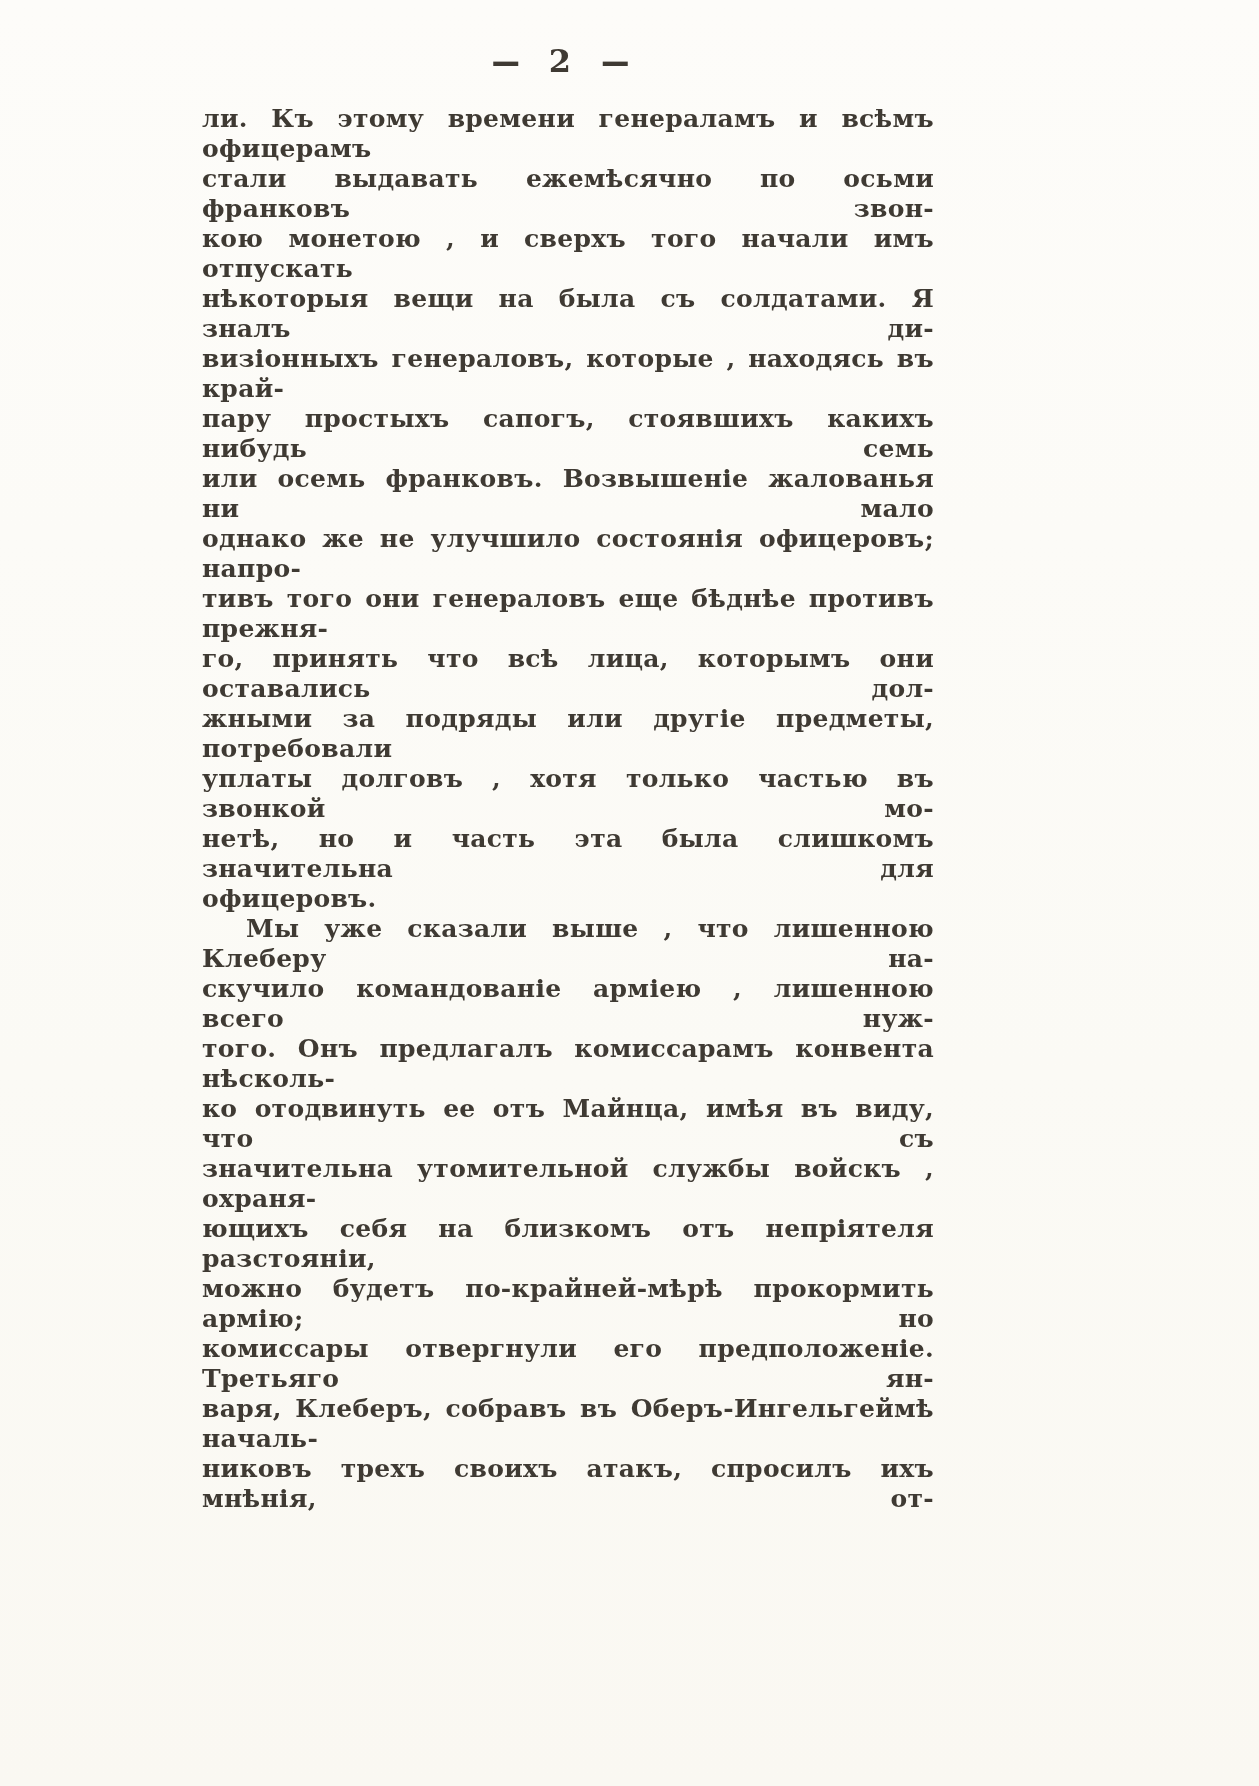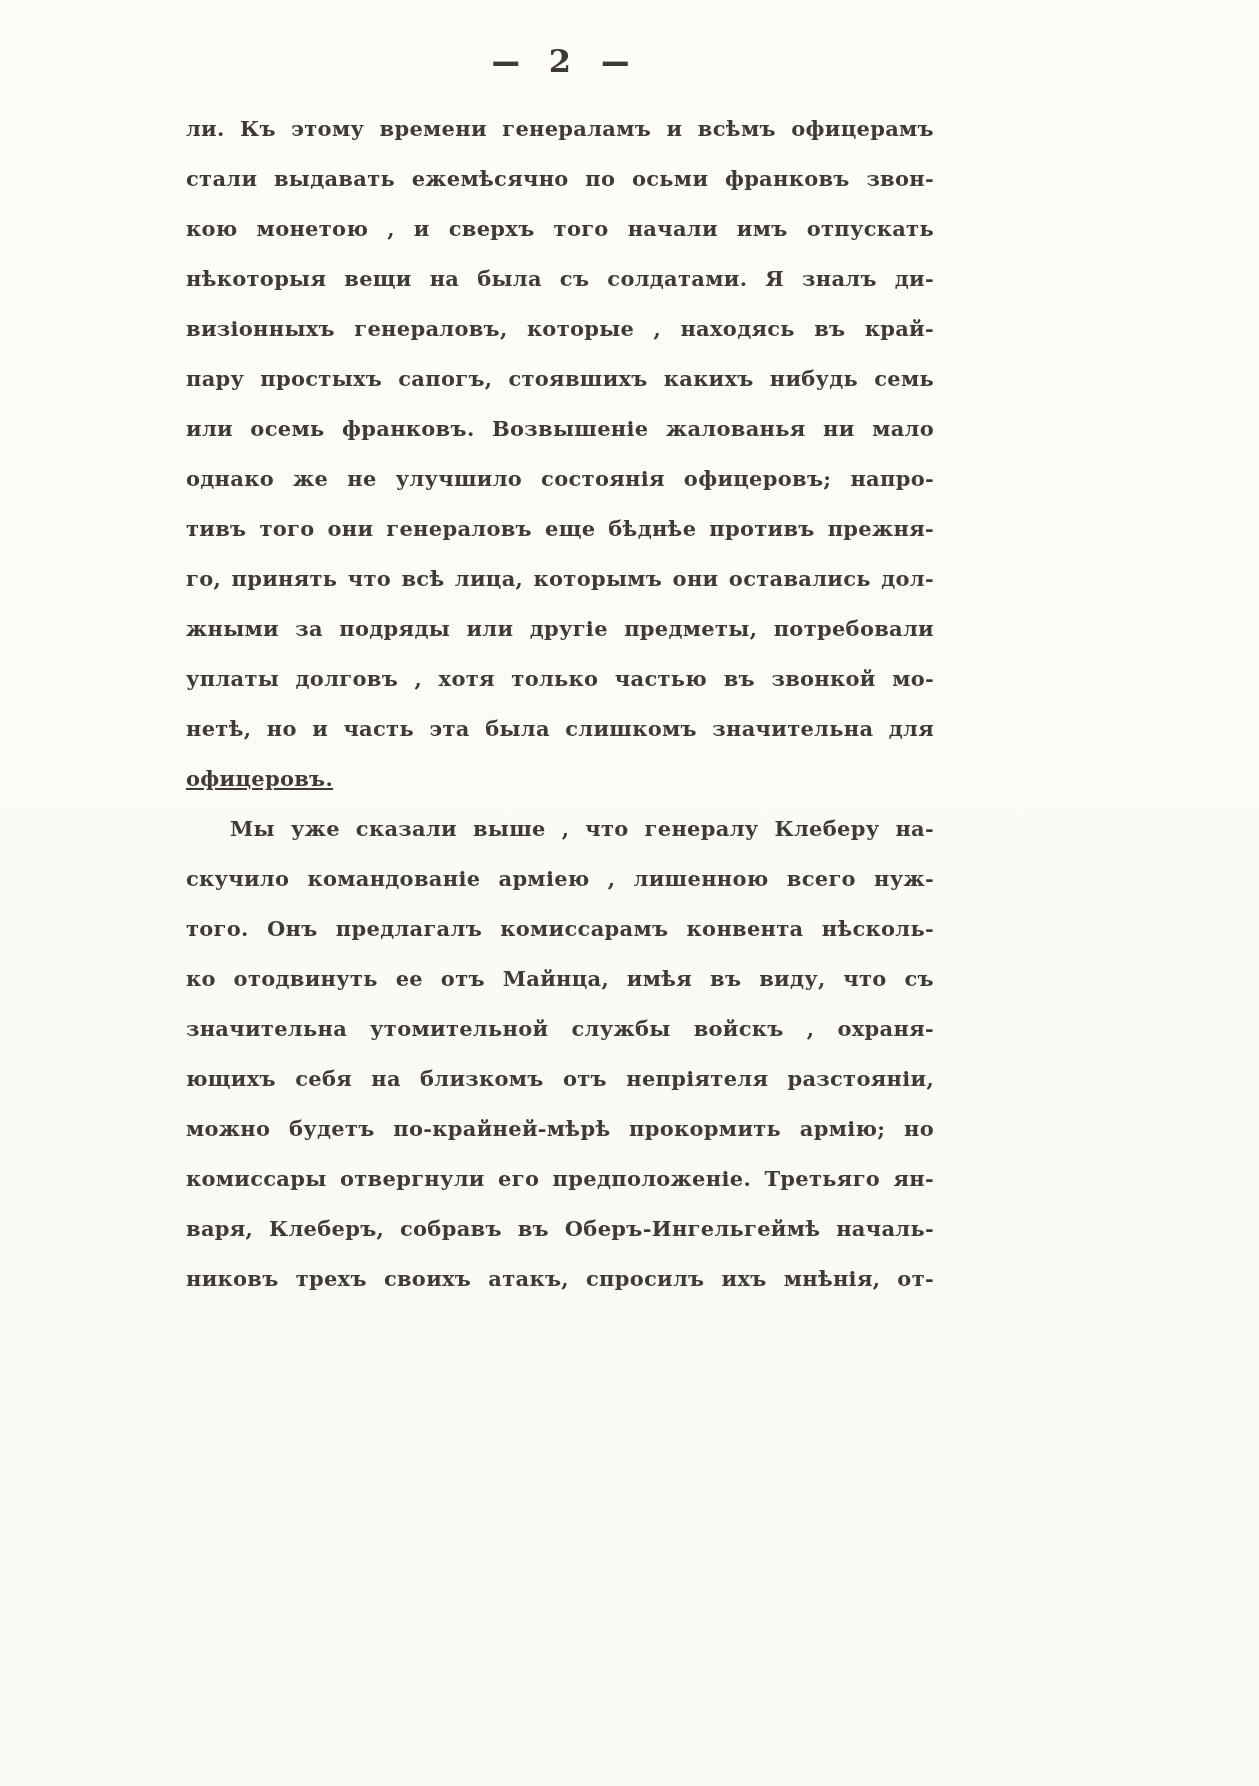--- a/index.html
+++ b/index.html
@@ -39,29 +39,30 @@
     font-weight: bold;
   }
   .text-block {
     position: absolute;
     top: 104px;
     left: 186px;
     width: 748px;
   }
   .paragraph { margin: 0; padding: 0; }
   .line {
-    font-size: 21px;
+    font-size: 25px;
     font-weight: bold;
-    line-height: 50px;
+    line-height: 30px;
     letter-spacing: 0.3px;
     word-spacing: 1.5px;
     text-align: justify;
     text-align-last: justify;
+    margin-left: 16px;
   }
-  .line.last { text-align-last: left; text-decoration: underline; }
+  .line.last { text-align-last: left; }
   .line.indent { text-indent: 44px; }
 </style>
 </head>
 <body>
 
 <div class="page">
 
   <div class="page-header">
     <span class="header-dash">—</span>
     <span class="page-number">2</span>
@@ -81,21 +82,21 @@
       <div class="line">однако же не улучшило состоянія офицеровъ; напро-</div>
       <div class="line">тивъ того они генераловъ еще бѣднѣе противъ прежня-</div>
       <div class="line">го, принять что всѣ лица, которымъ они оставались дол-</div>
       <div class="line">жными за подряды или другіе предметы, потребовали</div>
       <div class="line">уплаты долговъ , хотя только частью въ звонкой мо-</div>
       <div class="line">нетѣ, но и часть эта была слишкомъ значительна для</div>
       <div class="line last">офицеровъ.</div>
     </div>
 
     <div class="paragraph">
-      <div class="line indent">Мы уже сказали выше , что генералу Клеберу на-</div>
+      <div class="line indent">Мы уже сказали выше , что лишенною Клеберу на-</div>
       <div class="line">скучило командованіе арміею , лишенною всего нуж-</div>
       <div class="line">того. Онъ предлагалъ комиссарамъ конвента нѣсколь-</div>
       <div class="line">ко отодвинуть ее отъ Майнца, имѣя въ виду, что съ</div>
       <div class="line">значительна утомительной службы войскъ , охраня-</div>
       <div class="line">ющихъ себя на близкомъ отъ непріятеля разстояніи,</div>
       <div class="line">можно будетъ по-крайней-мѣрѣ прокормить армію; но</div>
       <div class="line">комиссары отвергнули его предположеніе. Третьяго ян-</div>
       <div class="line">варя, Клеберъ, собравъ въ Оберъ-Ингельгеймѣ началь-</div>
       <div class="line">никовъ трехъ своихъ атакъ, спросилъ ихъ мнѣнія, от-</div>
 

